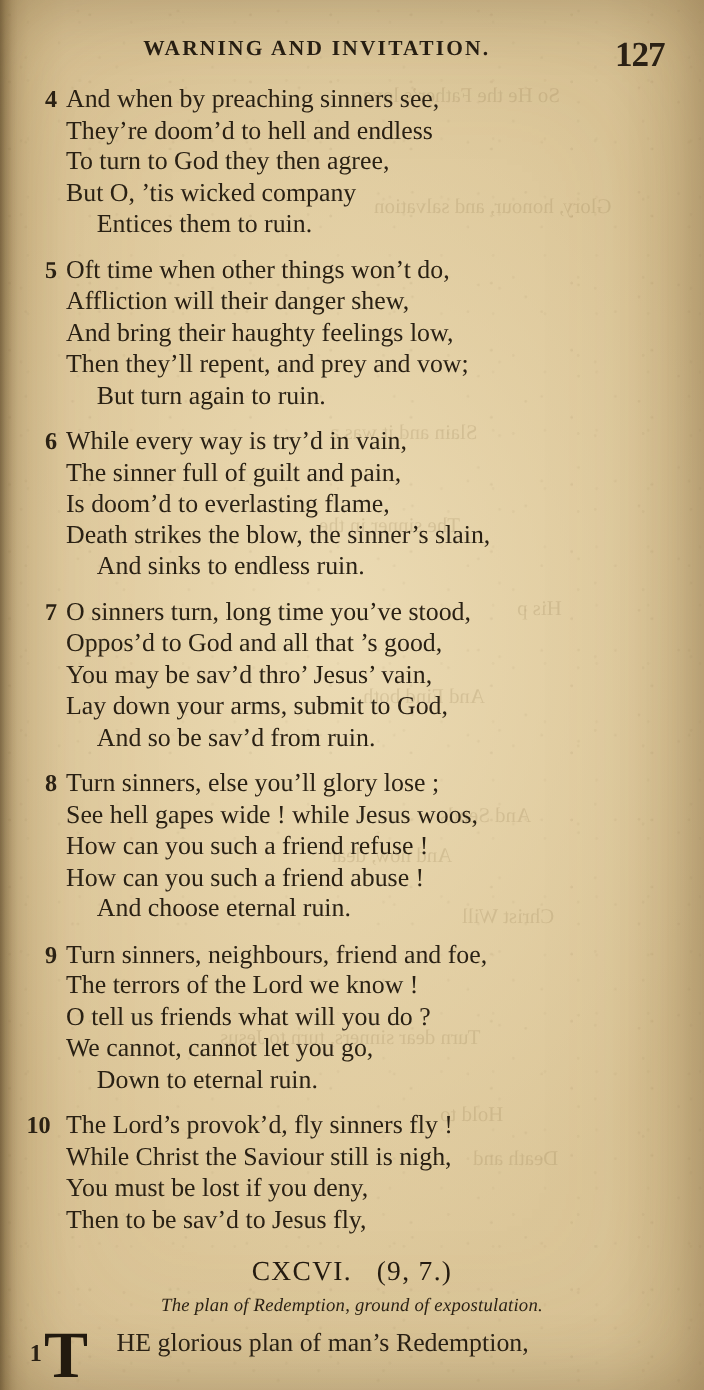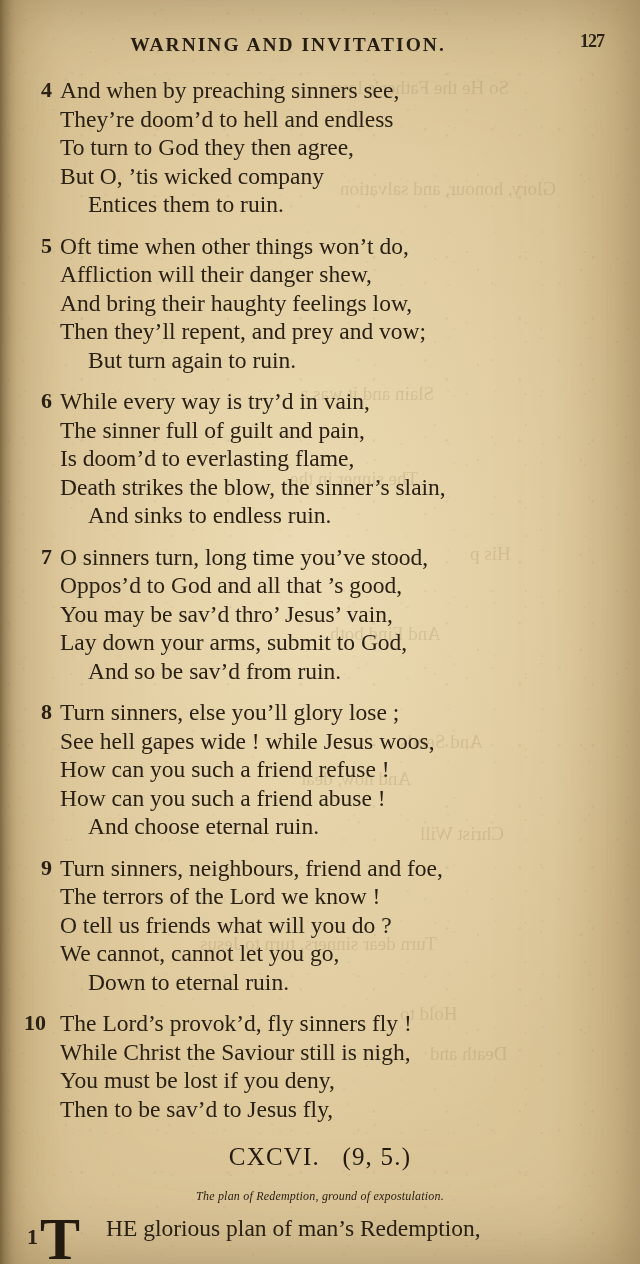--- a/index.html
+++ b/index.html
@@ -100,21 +100,21 @@
     font-weight: 700;
     letter-spacing: 2.0px;
     font-variant: small-caps;
     text-transform: uppercase;
     color: #271e12;
   }
   .runhead-folio {
     position: absolute;
     right: 36px;
     top: -3px;
-    font-size: 18px;
+    font-size: 32px;
     font-weight: 700;
     letter-spacing: -1px;
     color: #2b2115;
     filter: blur(.35px);
   }
 
   
   .stanzas {
     margin-top: 16px;
     padding: 0 18px 0 14px;
@@ -147,22 +147,22 @@
   .hymn-head {
     margin-top: 20px;
     text-align: center;
   }
   .hymn-number {
     font-size: 25px;
     letter-spacing: 1.2px;
     color: #241b10;
   }
   .hymn-subtitle {
-    margin-top: 18px;
-    font-size: 12px;
+    margin-top: 6px;
+    font-size: 17px;
     font-style: italic;
     letter-spacing: .2px;
     color: #2b2114;
   }
 
   
   .final {
     position: relative;
     margin-top: 10px;
     padding: 0 18px 0 14px;
@@ -298,21 +298,21 @@
         <div class="line">You must be lost if you deny,</div>
         <div class="line">Then to be sav’d to Jesus fly,</div>
       </div>
 
     </div>
 
     <div class="hymn-head">
       <div class="hymn-number">
         <span>CXCVI.</span>
         <span>&nbsp;</span>
-        <span>(9, 5.)</span>
+        <span>(9, 7.)</span>
       </div>
       <div class="hymn-subtitle">The plan of Redemption, ground of expostulation.</div>
     </div>
 
     <div class="final">
       <span class="fnum">1</span>
       <span class="dropcap">T</span>
       <div class="final-body">
         <div class="final-line l1">HE glorious plan of man’s Redemption,</div>
 

